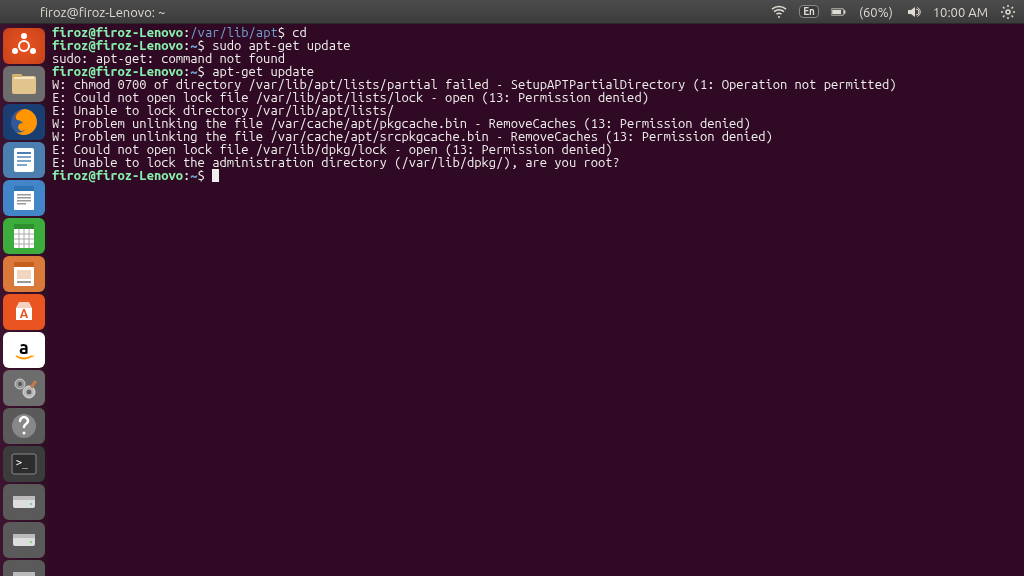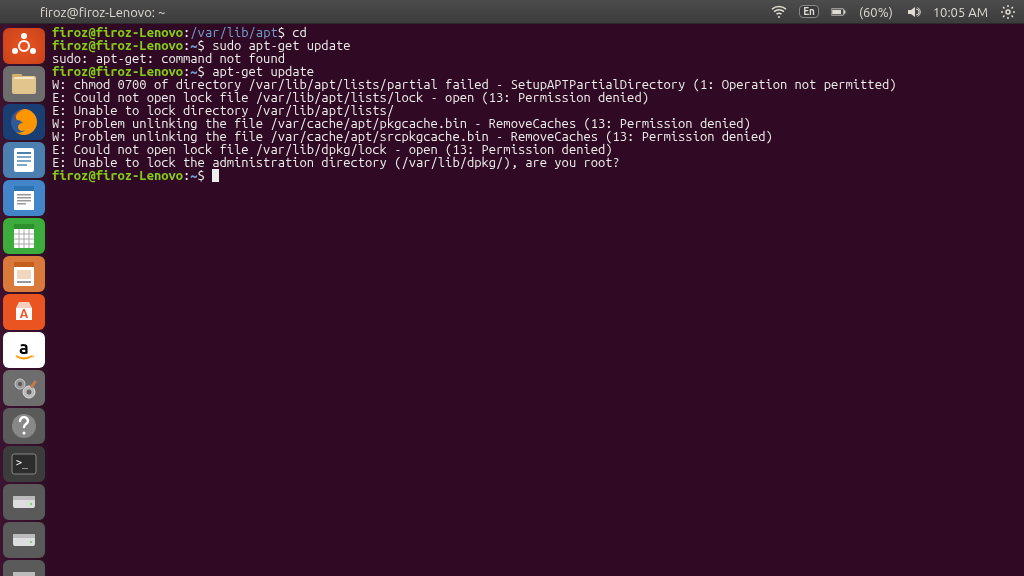--- a/index.html
+++ b/index.html
@@ -64,21 +64,21 @@
       bottom: 0;
       background: #300a24;
       padding: 2px 4px;
       font-family: "Ubuntu Mono", "DejaVu Sans Mono", monospace;
       font-size: 13px;
       line-height: 13px;
       color: #eeeeec;
       white-space: pre;
     }
     .term-line { display: block; margin: 0; }
-    .prompt-user { color: #84cc16; font-weight: bold; margin-top: 16px; }
+    .prompt-user { color: #86efac; font-weight: bold; margin-top: 16px; }
     .prompt-path { color: #729fcf; font-weight: normal; }
     .prompt-tilde { color: #8ae234; font-weight: bold; }
     .cursor {
       display: inline-block;
       width: 7px;
       height: 13px;
       background: #eeeeec;
       vertical-align: text-bottom;
     }
     
@@ -114,21 +114,21 @@
           <rect x="1.5" y="3.5" width="11" height="5" fill="#dfdbd2"></rect>
         </svg>
     </span>
     <span>(60%)</span>
     <span>
       <svg class="ind-icon" viewBox="0 0 16 16">
           <path d="M3 6v4h3l4 3V3L6 6z" fill="#dfdbd2"></path>
           <path d="M11 5a3 3 0 010 6M12.5 3.5a5 5 0 010 9" fill="none" stroke="#dfdbd2" stroke-width="1"></path>
         </svg>
     </span>
-    <span>10:05 AM</span>
+    <span>10:00 AM</span>
     <span>
       <svg class="ind-icon" viewBox="0 0 16 16">
           <circle cx="8" cy="8" r="2" fill="none" stroke="#dfdbd2" stroke-width="1.5"></circle>
           <path d="M8 1v2M8 13v2M1 8h2M13 8h2M3 3l1.5 1.5M11.5 11.5L13 13M13 3l-1.5 1.5M4.5 11.5L3 13" stroke="#dfdbd2" stroke-width="1.5"></path>
         </svg>
     </span>
   </div>
 </div>
 
 <div class="launcher">

